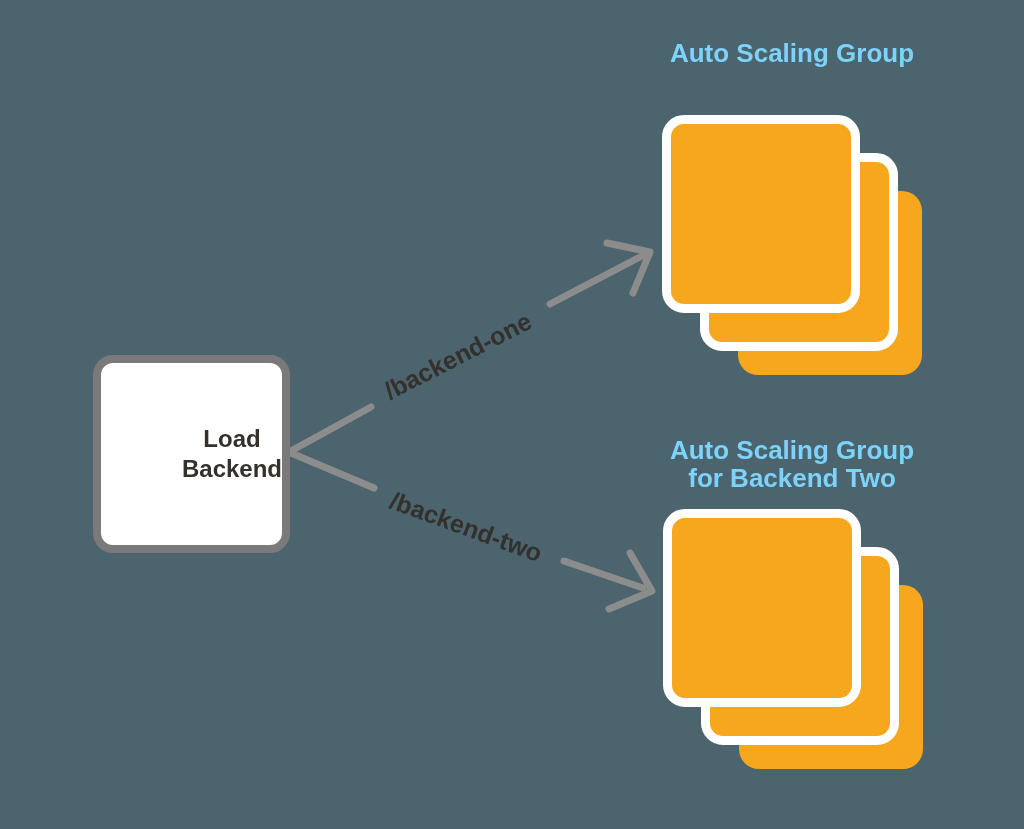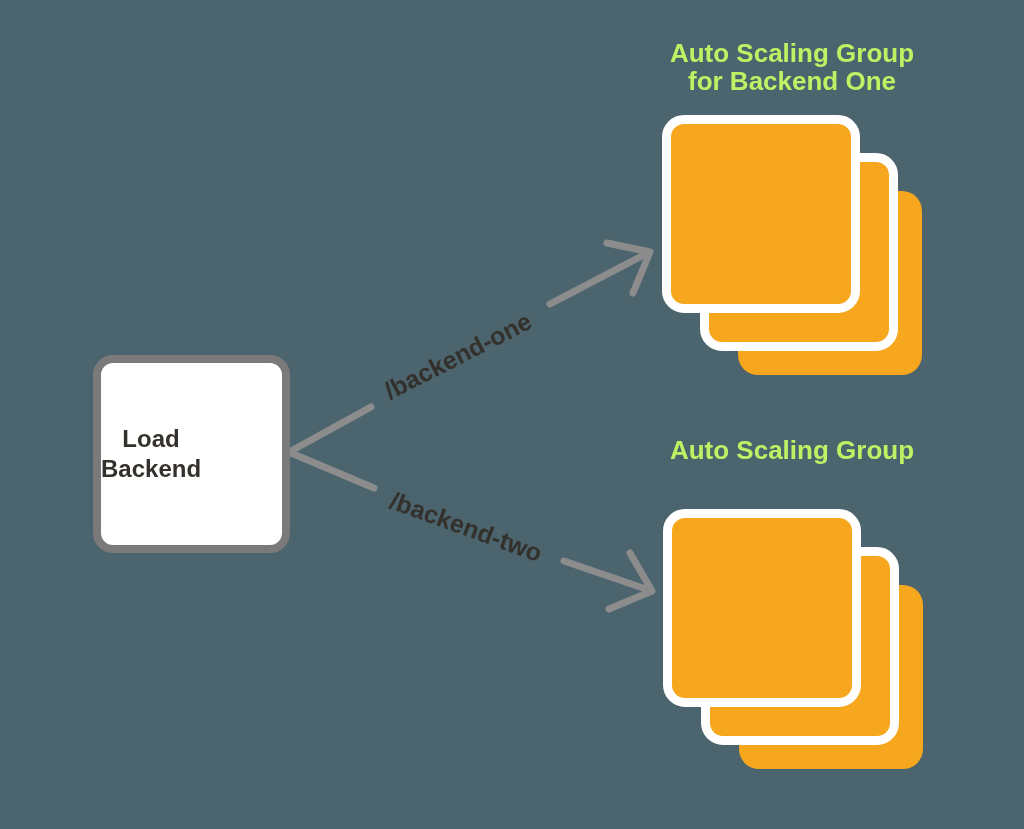--- a/index.html
+++ b/index.html
@@ -26,39 +26,39 @@
   .lb-node {
     position: absolute;
     left: 93px; top: 355px;
     width: 197px; height: 198px;
     box-sizing: border-box;
     background: #FFFFFF;
     border: 8px solid #7A7A7A;
     border-radius: 20px;
     display: flex;
     align-items: center;
-    justify-content: flex-start;
+    justify-content: flex-end;
   }
   .lb-label {
     font-weight: bold;
     font-size: 24px;
     line-height: 30px;
     color: #34302B;
     text-align: center;
   }
 
   
   .asg-title {
     position: absolute;
     width: 360px;
     text-align: center;
     font-weight: bold;
     font-size: 26px;
     line-height: 28px;
-    color: #bef264;
+    color: #7dd3fc;
   }
   .asg-title.one { left: 612px; top: 39px; }
   .asg-title.two { left: 612px; top: 436px; }
 
   
   .stack {
     position: absolute;
     width: 260px; height: 262px;
   }
   .stack.one { left: 662px; top: 115px; }
@@ -125,30 +125,30 @@
       <div>Load</div>
       <div>Backend</div>
     </div>
   </div>
 
   <div class="route-label one">/backend-one</div>
   <div class="route-label two">/backend-two</div>
 
   <div class="asg-title one">
     <div>Auto Scaling Group</div>
-    <div>for Backend One</div>
   </div>
   <div class="stack one">
     <div class="sq back"></div>
     <div class="sq mid"></div>
     <div class="sq front"></div>
   </div>
 
   <div class="asg-title two">
     <div>Auto Scaling Group</div>
+    <div>for Backend Two</div>
   </div>
   <div class="stack two">
     <div class="sq back"></div>
     <div class="sq mid"></div>
     <div class="sq front"></div>
   </div>
 
 </div>
 
 </body></html>

